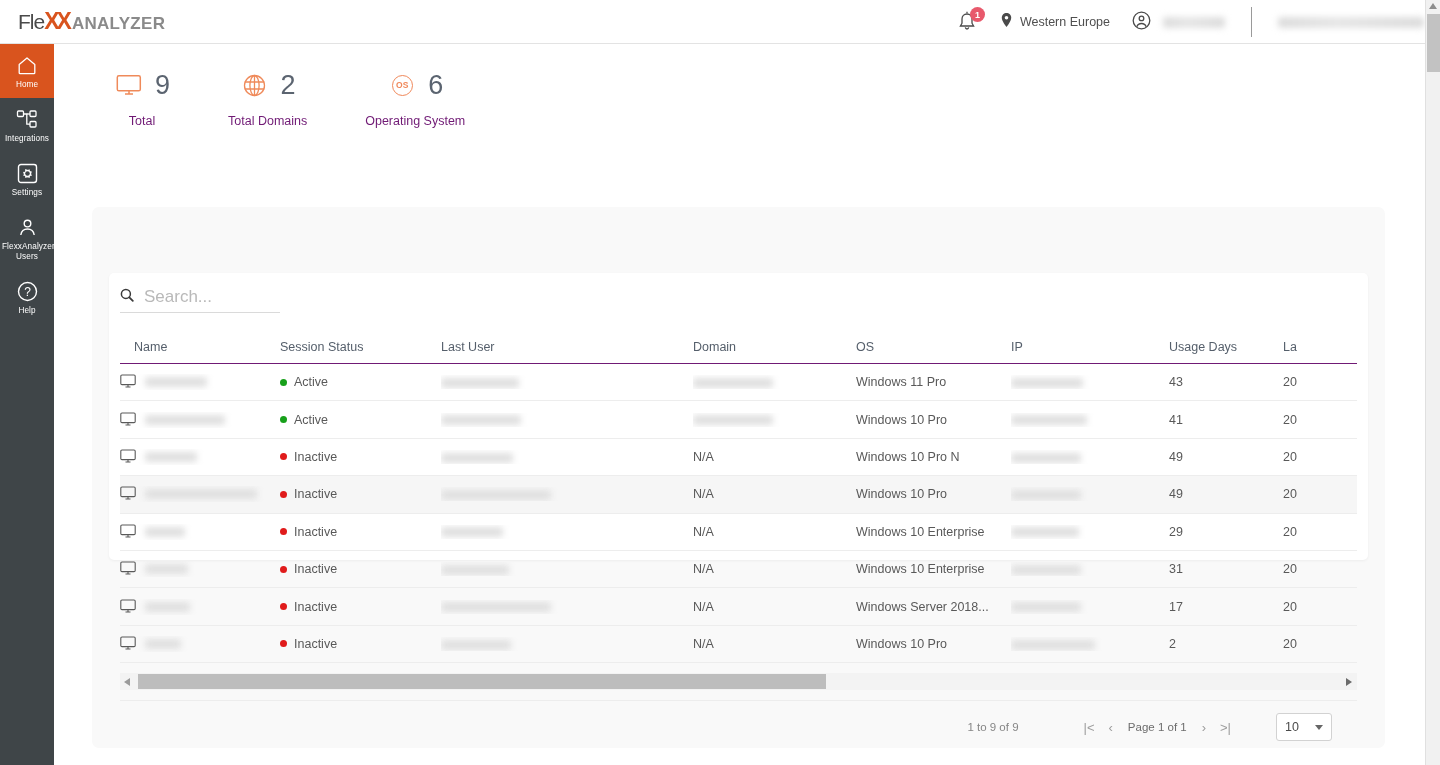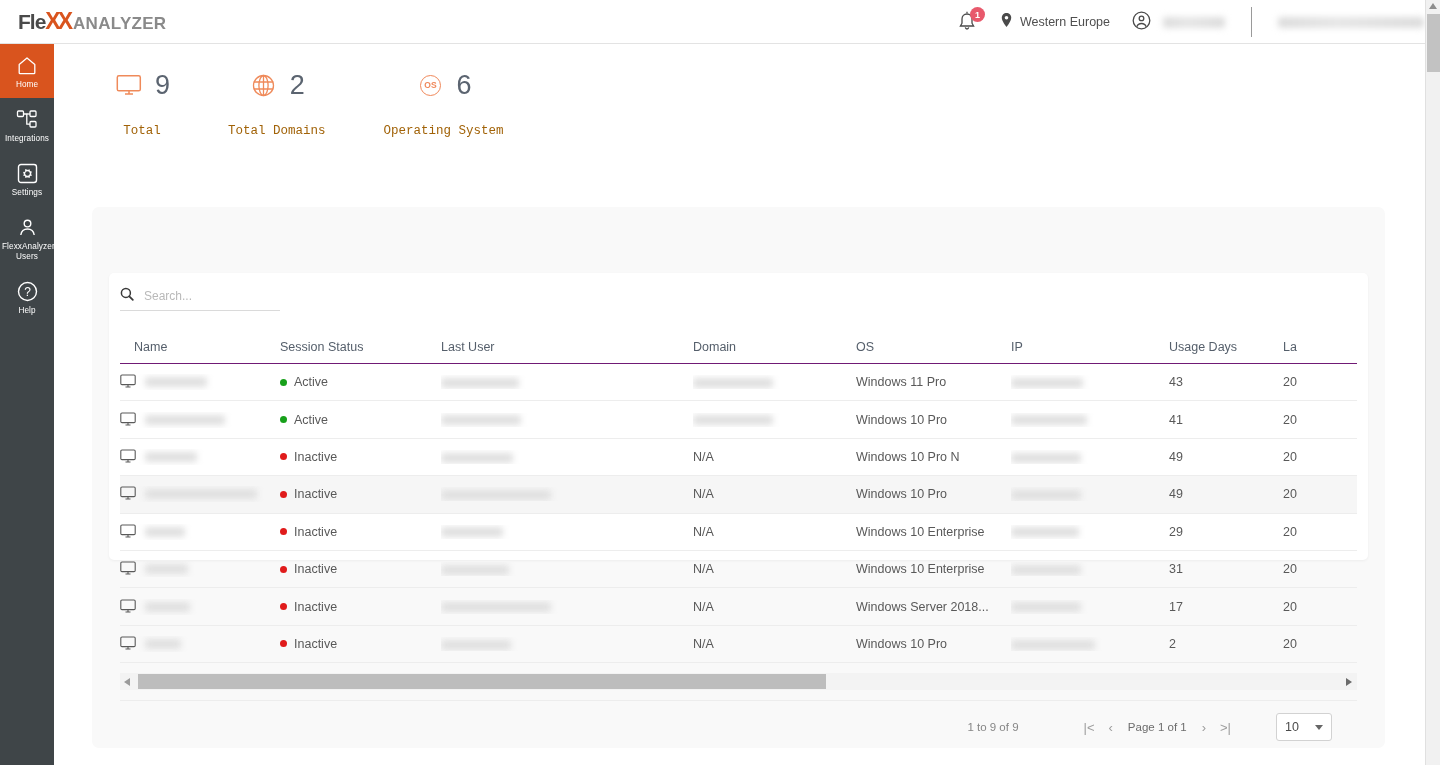--- a/index.html
+++ b/index.html
@@ -11,21 +11,21 @@
   }
   .app { position: relative; width: 1440px; height: 765px; }
 
   
   .topbar {
     position: absolute; left: 0; top: 0; width: 1440px; height: 44px;
     background: #ffffff; display: flex; align-items: center;
     border-bottom: 1px solid #e3e3e3;
   }
   .logo { margin-left: 18px; font-size: 21px; letter-spacing: .2px; display: flex; align-items: baseline; }
-  .logo .l1 { color: #4a4a4a; font-weight: 700; letter-spacing: -1px; }
+  .logo .l1 { color: #4a4a4a; font-weight: 400; letter-spacing: -1px; }
   .logo .l2 { color: #d9541e; font-weight: 700; letter-spacing: -3px; font-size: 23px; }
   .logo .l3 { color: #8a8a8a; font-weight: 700; font-size: 17px; letter-spacing: .3px; margin-left: 3px;}
 
   .hdr-right { position: absolute; right: 16px; top: 0; height: 44px; display: flex; align-items: center; }
   .hdr-item { display: flex; align-items: center; margin-left: 22px; position: relative; }
   .hdr-label { font-size: 12.5px; color: #4f4f4f; margin-left: 7px; white-space: nowrap;}
   .bell-wrap { position: relative; width: 22px; height: 24px; }
   .badge {
     position: absolute; right: -7px; top: -3px;
     min-width: 15px; height: 15px; border-radius: 50%;
@@ -61,41 +61,41 @@
 
   
   .content { position: absolute; left: 54px; top: 44px; width: 1371px; height: 721px; background: #fff; }
   .page-title { margin: 27px 0 0 19px; font-size: 13px; font-weight: 700; color: #d9541e; letter-spacing: .9px; }
 
   .stats { display: flex; margin: 26px 0 0 60px; }
   .stat { margin-right: 58px; text-align: center; }
   .stat-top { display: flex; align-items: center; justify-content: center; }
   .stat-ico { width: 30px; height: 30px; display: flex; align-items: center; justify-content: center; }
   .stat-num { font-size: 27px; color: #5b6470; font-weight: 300; margin-left: 11px; line-height: 1; }
-  .stat-label { font-size: 12.5px; color: #a16207; margin-top: 24px; font-family: Liberation Mono, monospace; }
+  .stat-label { font-size: 12.5px; color: #701a75; margin-top: 14px; }
   .os-circle {
     width: 21px; height: 21px; border-radius: 50%; border: 1.4px solid #f0885a;
     color: #f0885a; font-size: 8.5px; font-weight: 700; display: flex;
     align-items: center; justify-content: center; letter-spacing: .2px;
   }
 
   
   .panel {
     position: absolute; left: 38px; top: 163px; width: 1293px; height: 541px;
     background: #f9f9f9; border-radius: 7px;
   }
   .card {
     position: absolute; left: 17px; top: 66px; width: 1259px; height: 287px;
     background: #ffffff; border-radius: 5px; box-shadow: 0 1px 3px rgba(0,0,0,.05);
   }
 
   
   .search-wrap { position: absolute; left: 11px; top: 14px; width: 160px; display: flex; align-items: center;
                  border-bottom: 1px solid #dadada; padding-bottom: 5px; }
-  .search-input { border: none; outline: none; font-size: 12px; color: #555; margin-left: 10px; width: 122px;
+  .search-input { border: none; outline: none; font-size: 17px; color: #555; margin-left: 10px; width: 122px;
                   font-family: "Liberation Sans", sans-serif; background: transparent;}
   .search-input::placeholder { color: #b9b9b9; }
 
   
   .tbl { position: absolute; left: 11px; top: 57px; width: 1237px; }
   .trow { display: flex; align-items: center; height: 37.4px; border-bottom: 1px solid #ededed; }
   .thead { height: 34px; border-bottom: 1px solid #701a75; }
   .thead .cell { font-size: 12.5px; color: #555f6b; font-weight: 400; }
   .cell { font-size: 12.5px; color: #595959; padding-right: 8px; overflow: hidden; white-space: nowrap; }
   .c-name   { width: 160px; display: flex; align-items: center; }

